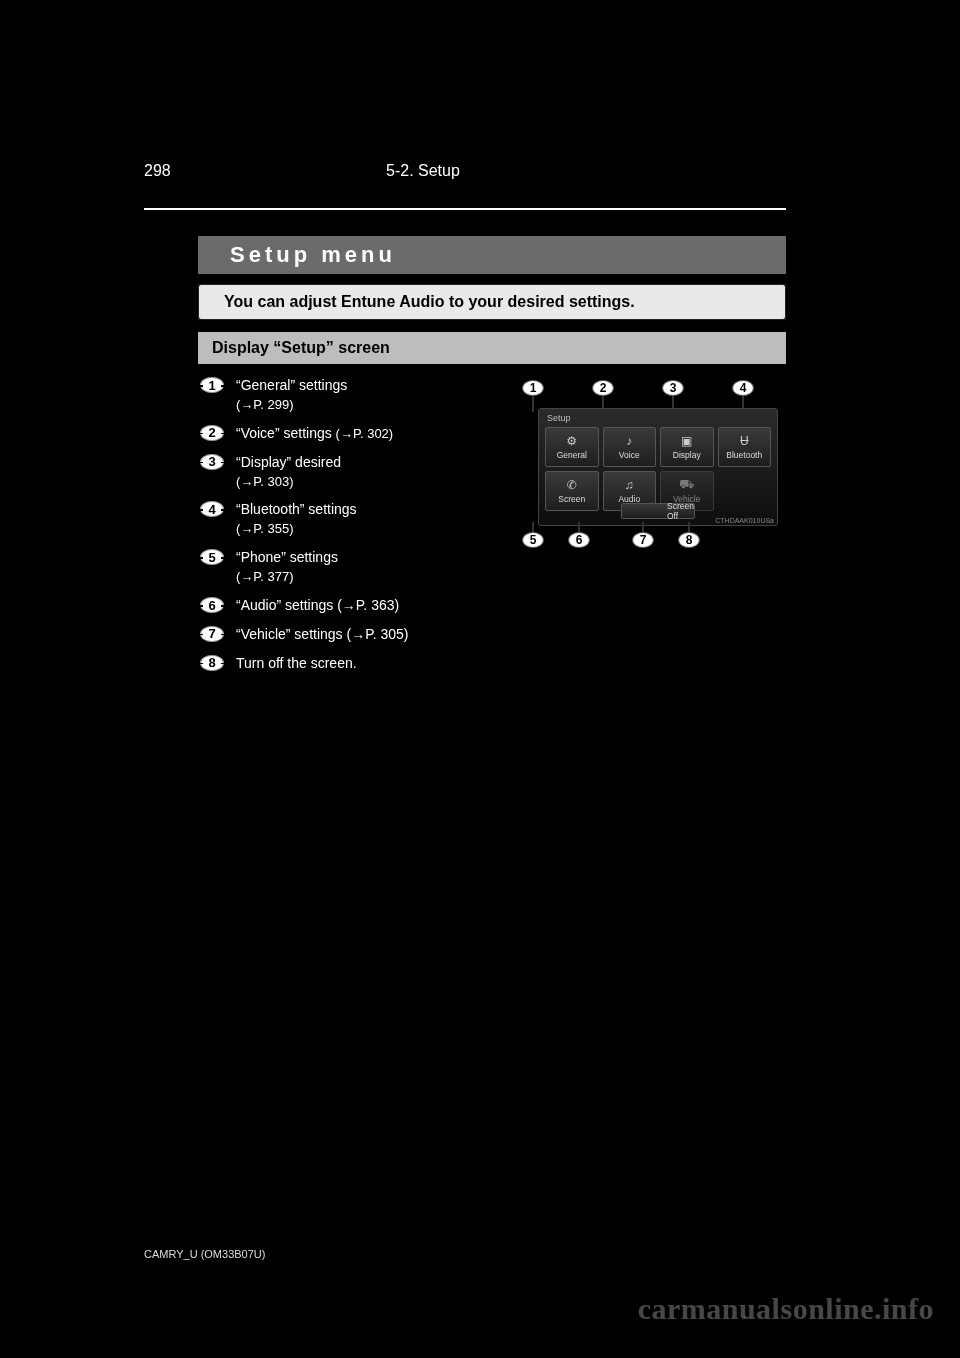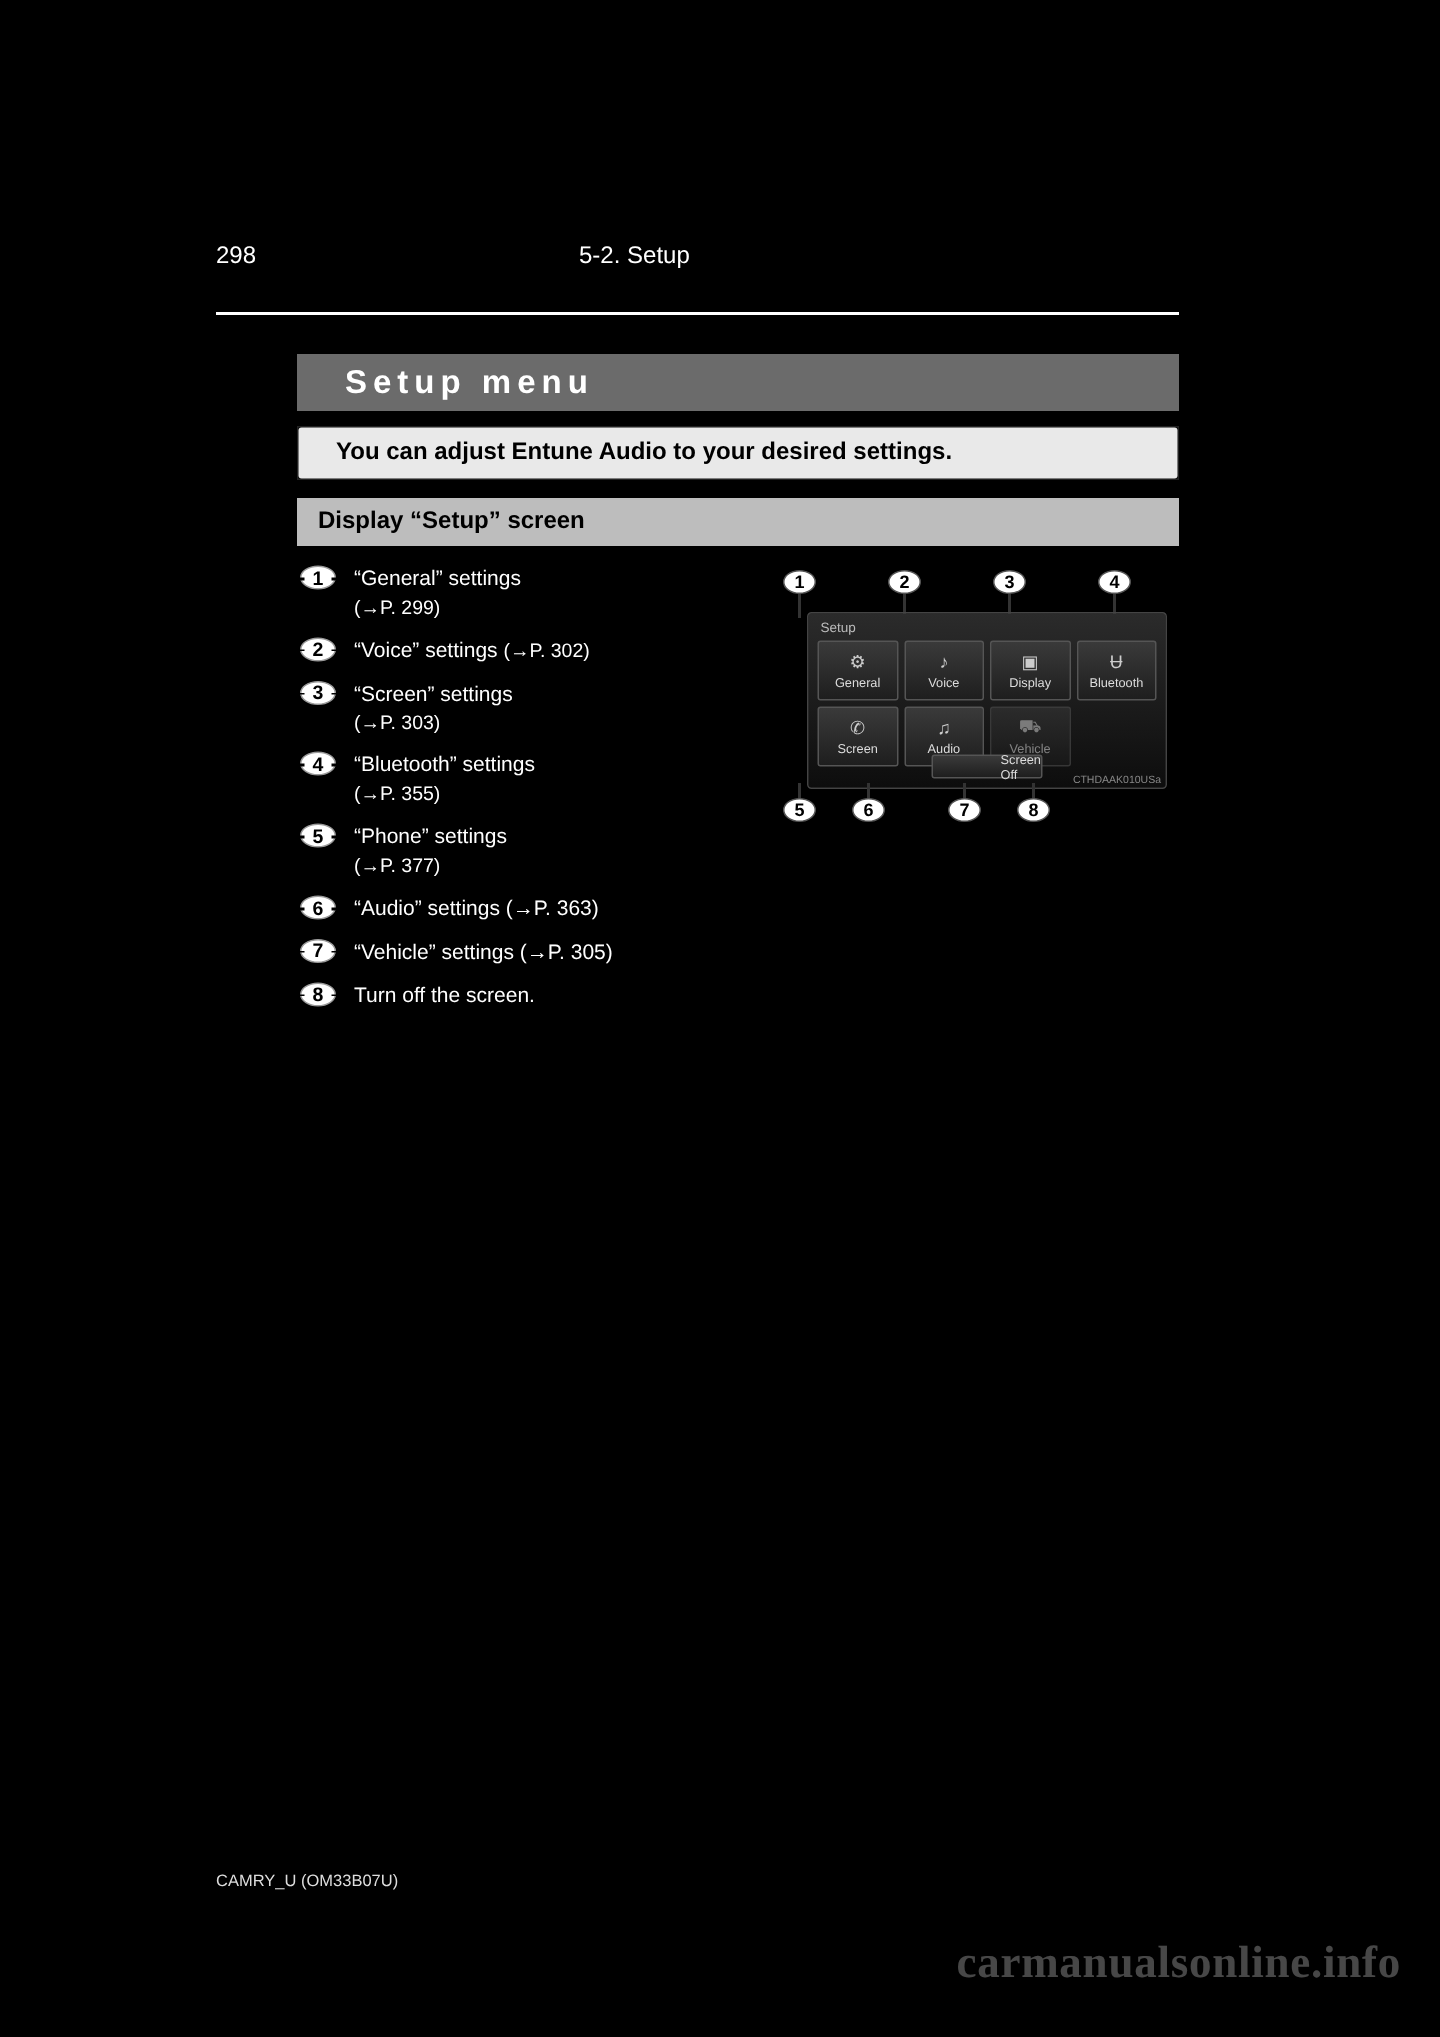--- a/index.html
+++ b/index.html
@@ -91,21 +91,21 @@
     <div class="item">
       <span class="cnum">1</span>
       <span class="itext"><span>“General” settings</span><br><span class="ref">(→P. 299)</span></span>
     </div>
     <div class="item">
       <span class="cnum">2</span>
       <span class="itext"><span>“Voice” settings</span> <span class="ref">(→P. 302)</span></span>
     </div>
     <div class="item">
       <span class="cnum">3</span>
-      <span class="itext"><span>“Screen” settings</span><br><span class="ref">(→P. 303)</span></span>
+      <span class="itext"><span>“Display” desired</span><br><span class="ref">(→P. 303)</span></span>
     </div>
     <div class="item">
       <span class="cnum">4</span>
       <span class="itext"><span>“Bluetooth” settings</span><br><span class="ref">(→P. 355)</span></span>
     </div>
     <div class="item">
       <span class="cnum">5</span>
       <span class="itext"><span>“Phone” settings</span><br><span class="ref">(→P. 377)</span></span>
     </div>
     <div class="item">

